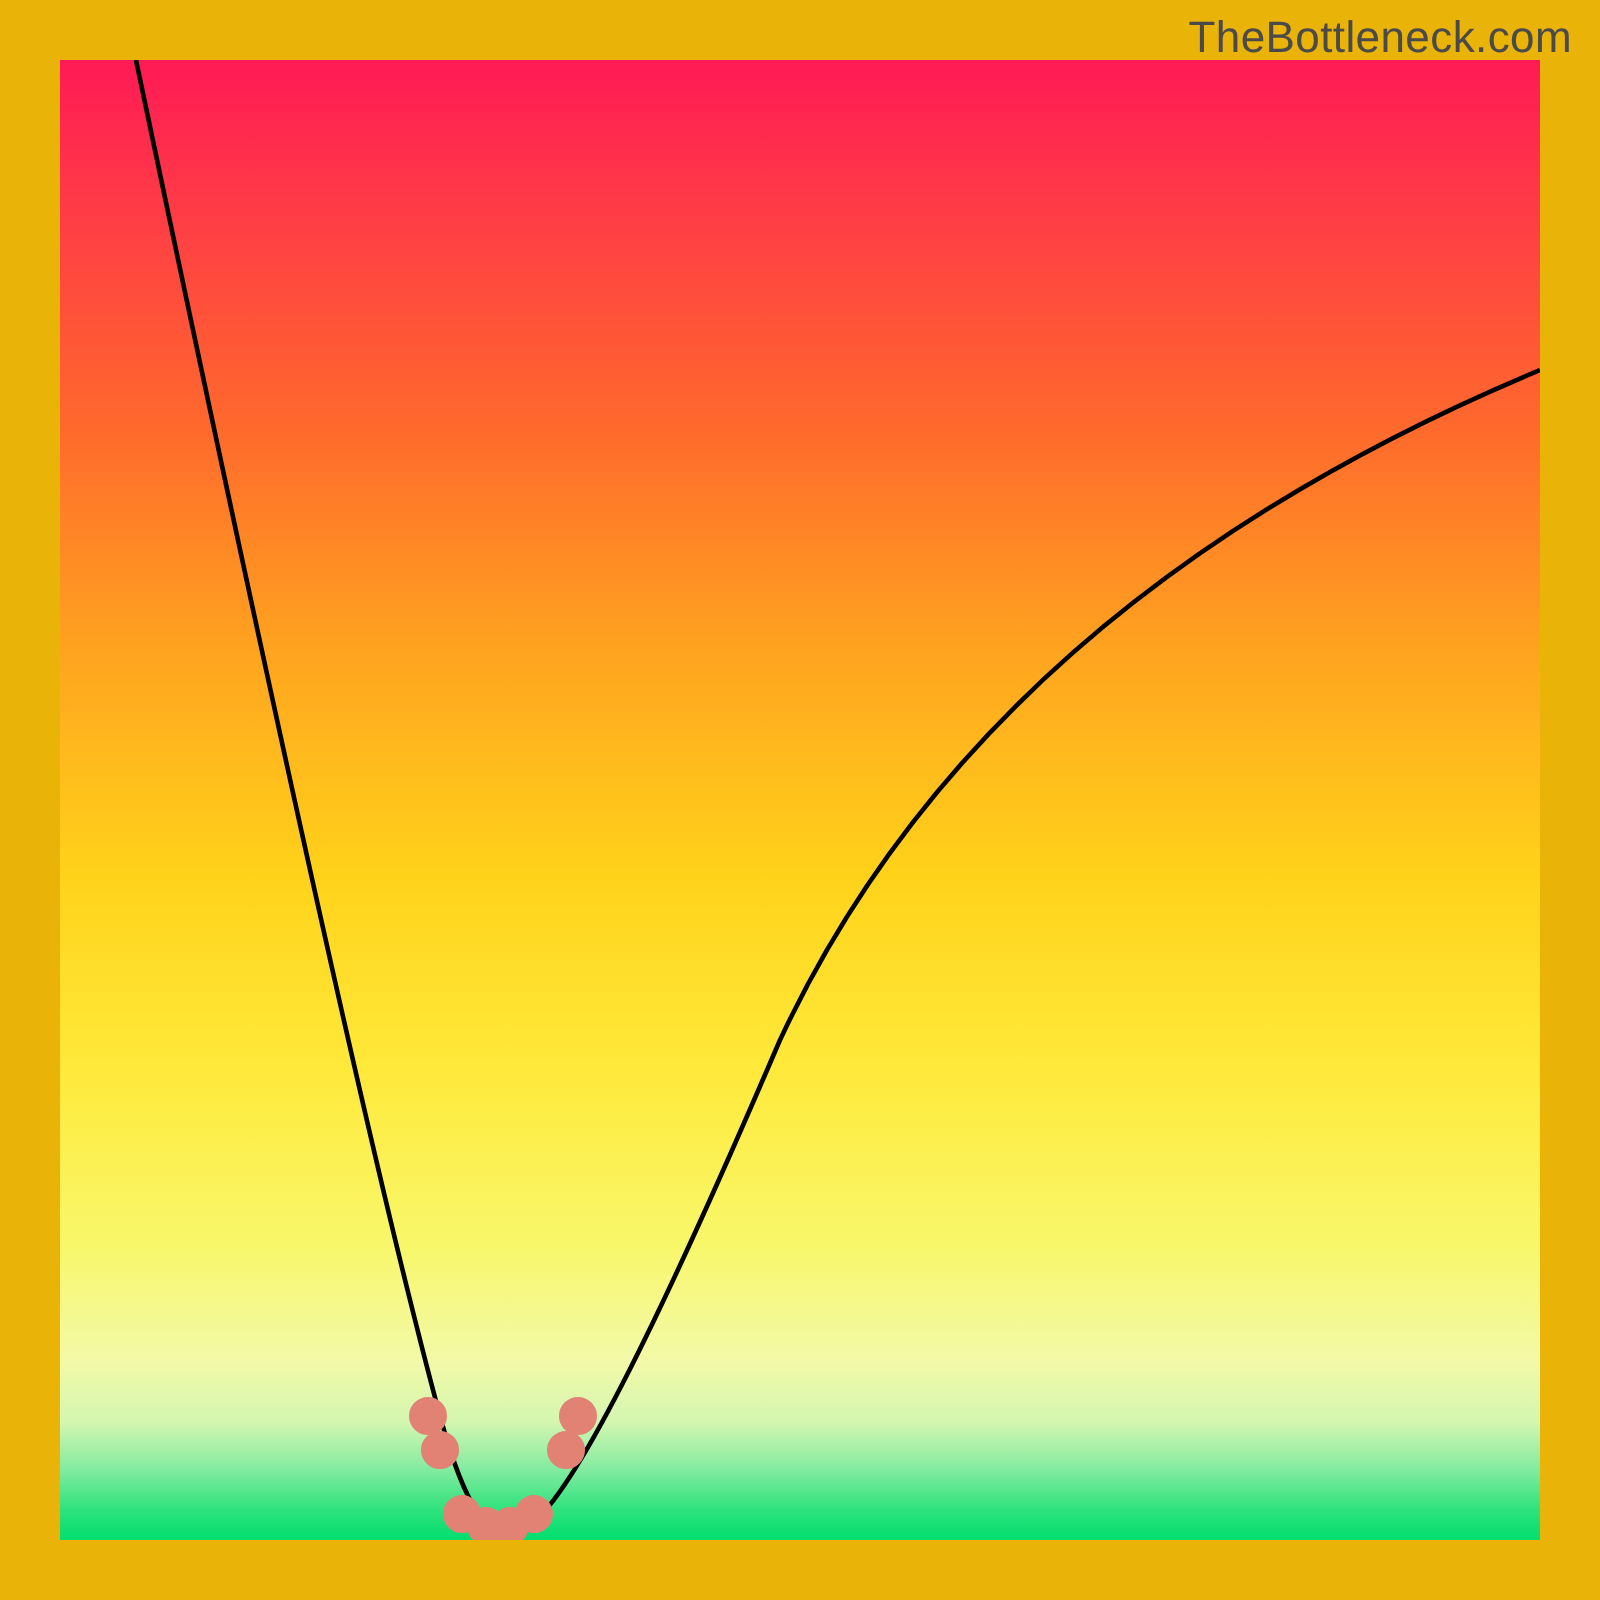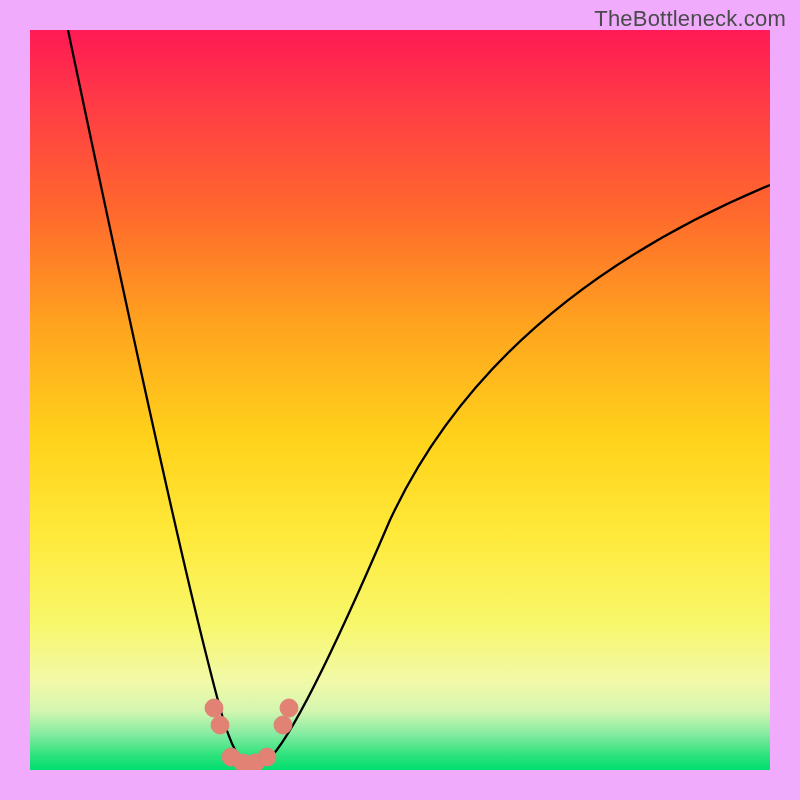--- a/index.html
+++ b/index.html
@@ -6,21 +6,21 @@
     margin: 0;
     padding: 0;
     width: 800px;
     height: 800px;
     overflow: hidden;
     font-family: Arial, Helvetica, sans-serif;
   }
   .frame {
     width: 800px;
     height: 800px;
-    background: #f0abfc;
+    background: #eab308;
     position: relative;
   }
   .watermark {
     position: absolute;
     top: 6px;
     right: 14px;
     color: #4a4a4a;
     font-size: 22px;
     font-weight: 500;
     letter-spacing: 0.2px;

